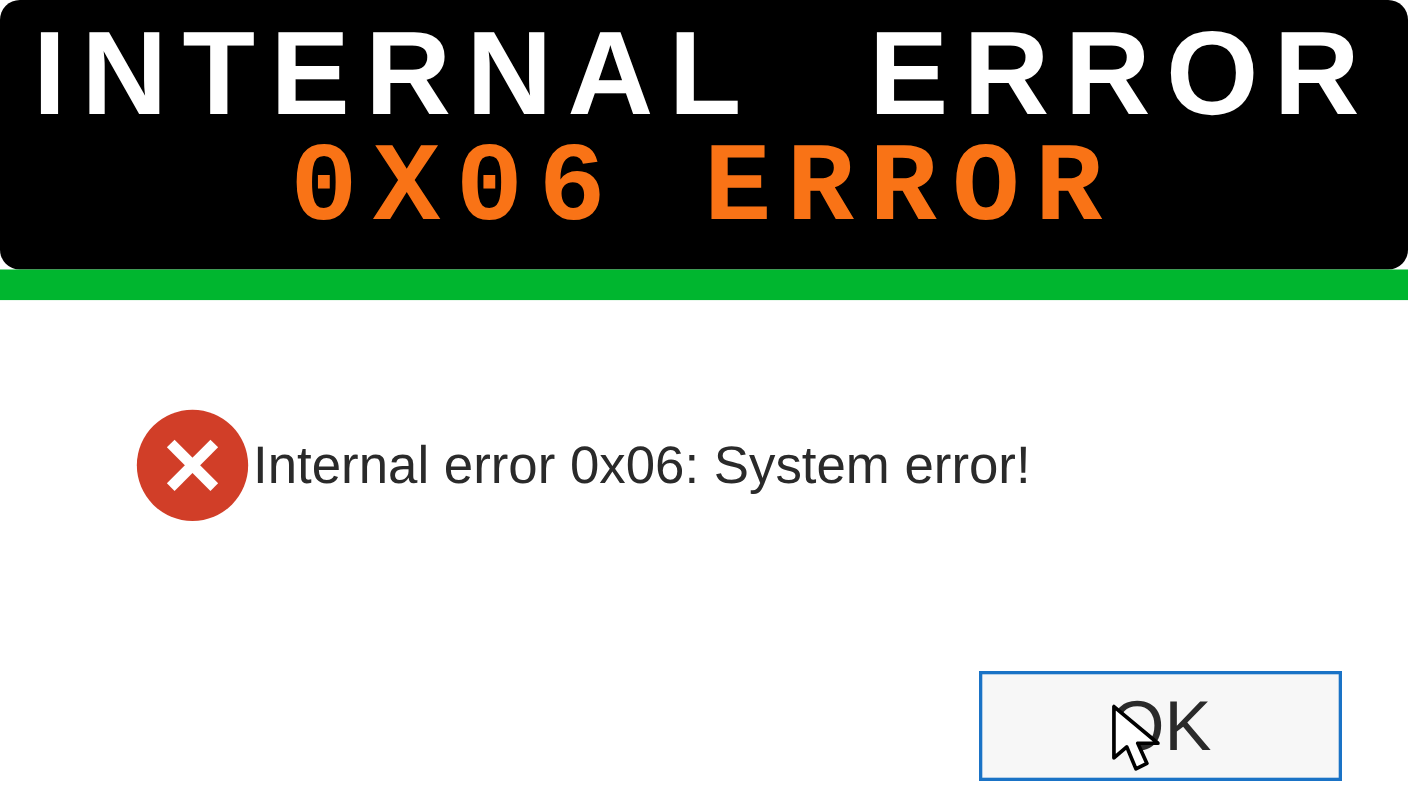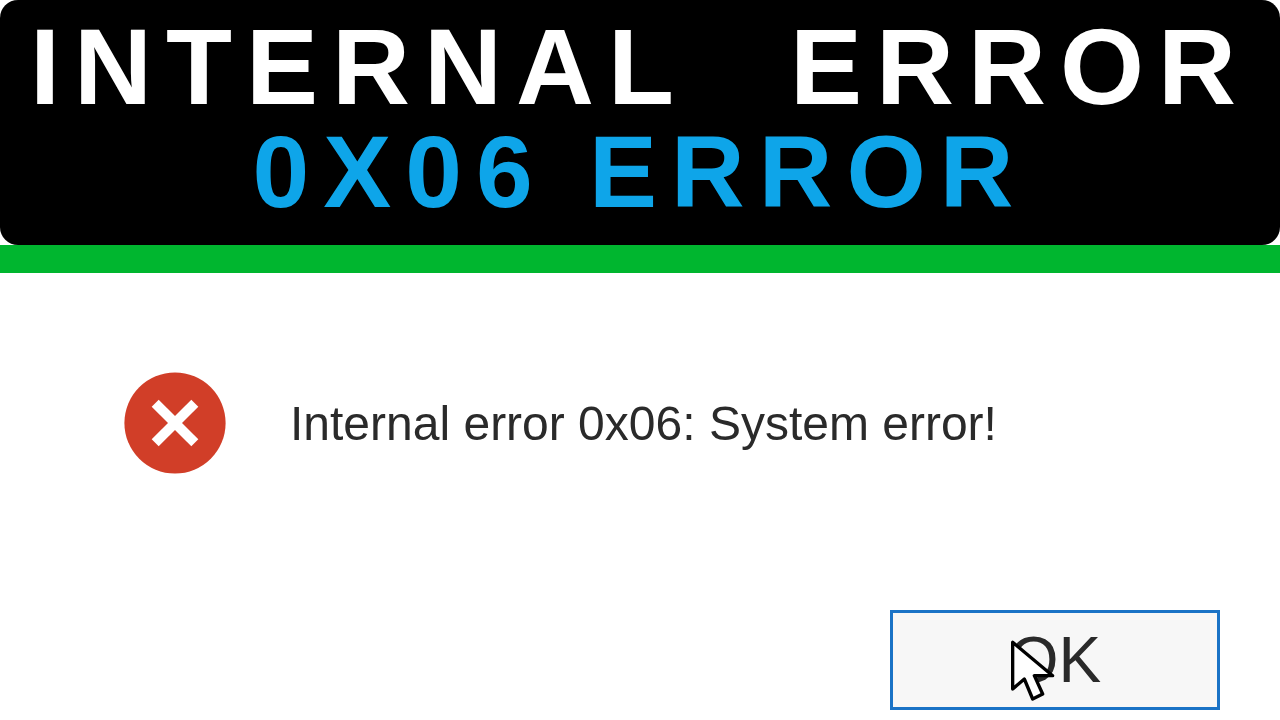--- a/index.html
+++ b/index.html
@@ -21,45 +21,45 @@
     .banner-line1 {
       color: #ffffff;
       font-weight: 900;
       font-size: 108px;
       letter-spacing: 14px;
       text-align: justify;
       text-align-last: justify;
       white-space: nowrap;
     }
     .banner-line2 {
-      color: #0ea5e9;
+      color: #f97316;
       font-weight: 900;
       font-size: 102px;
       letter-spacing: 14px;
       text-align: center;
       text-transform: uppercase;
       margin-top: -4px;
+      font-family: Liberation Mono, monospace;
     }
     .green-strip {
       width: 100%;
       height: 28px;
       background: #00b62f;
     }
     .dialog-area {
       background: #ffffff;
       width: 100%;
       height: calc(720px - 245px - 28px);
       position: relative;
       filter: blur(0.6px);
     }
     .dialog-content {
       display: flex;
       align-items: center;
       padding: 95px 60px 0 120px;
-      gap: 60px;
     }
     .error-icon-wrap {
       width: 110px;
       height: 110px;
       flex: 0 0 auto;
     }
     .dialog-text {
       font-size: 48px;
       color: #2a2a2a;
       font-family: "Segoe UI", Tahoma, sans-serif;

